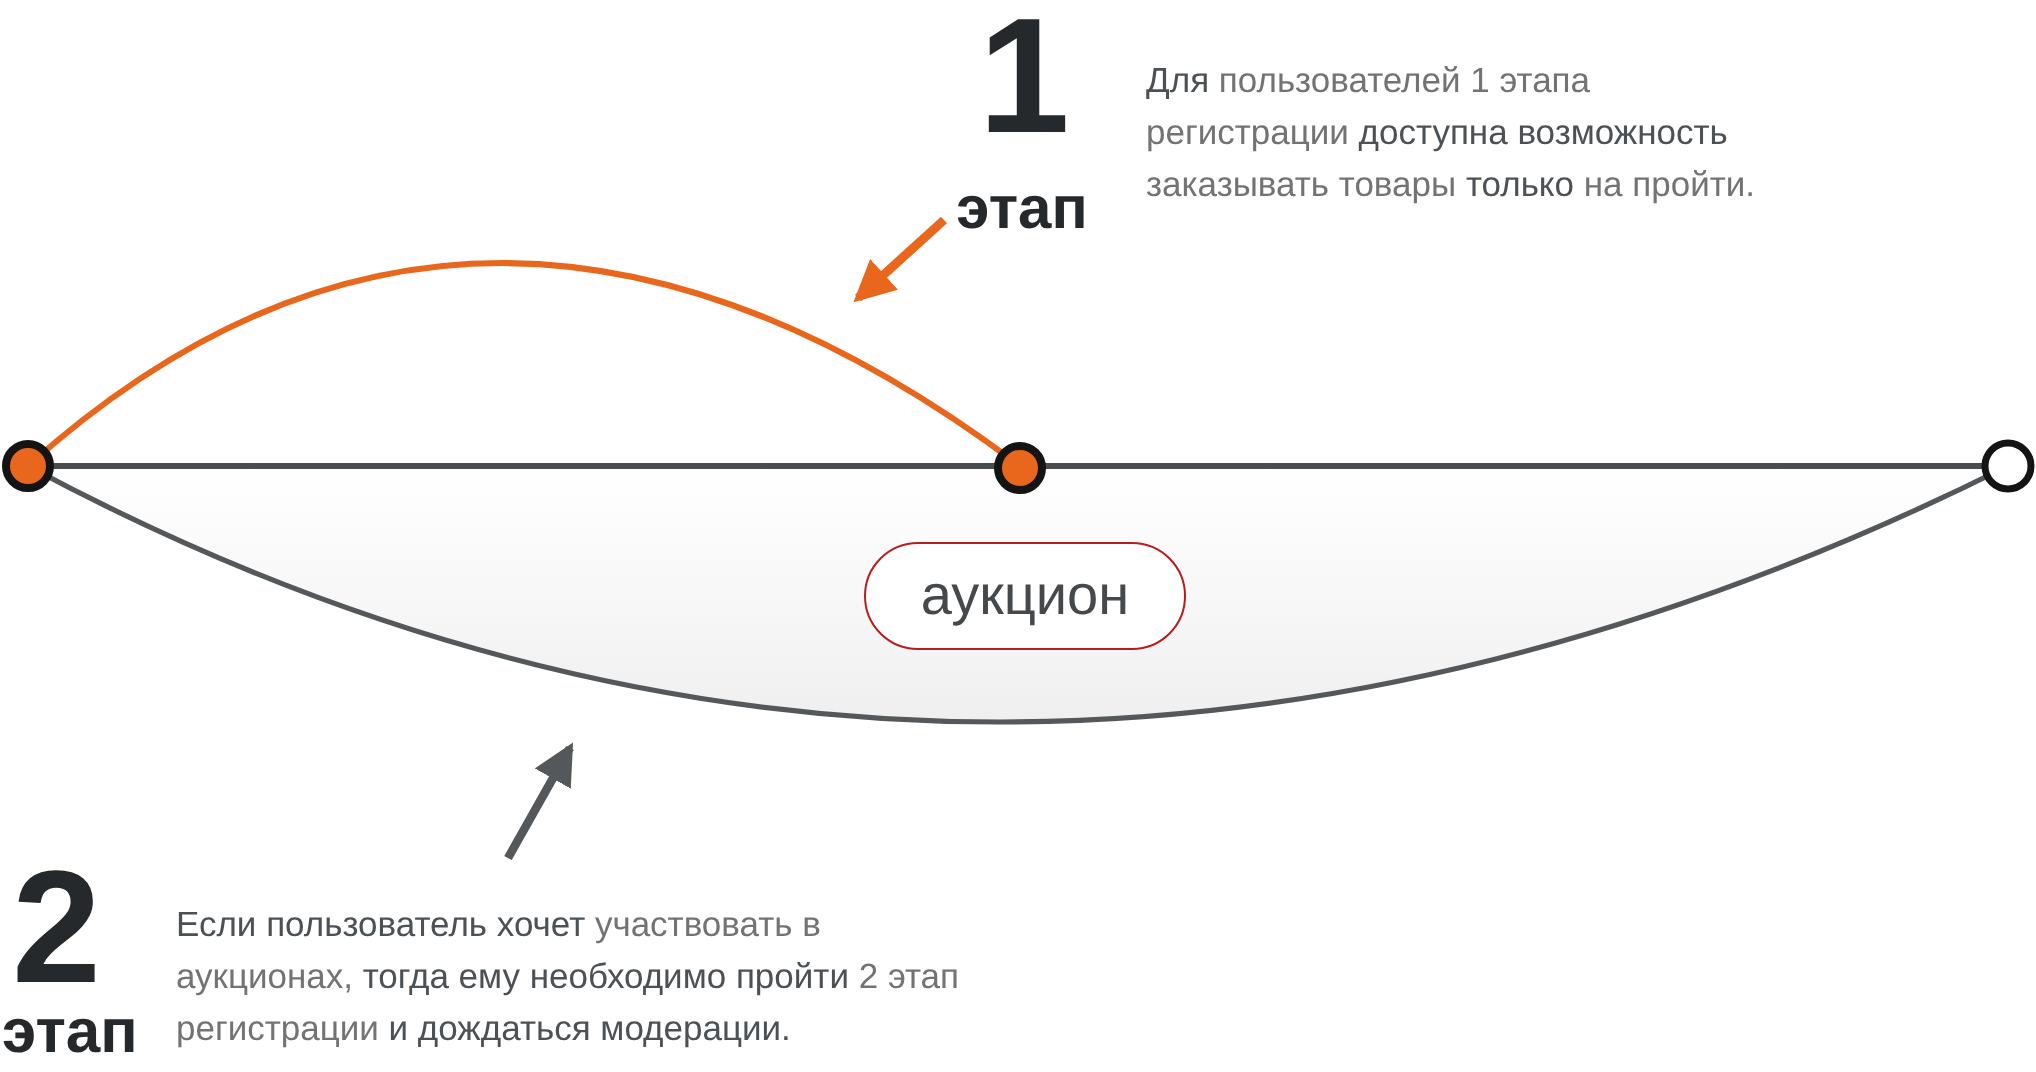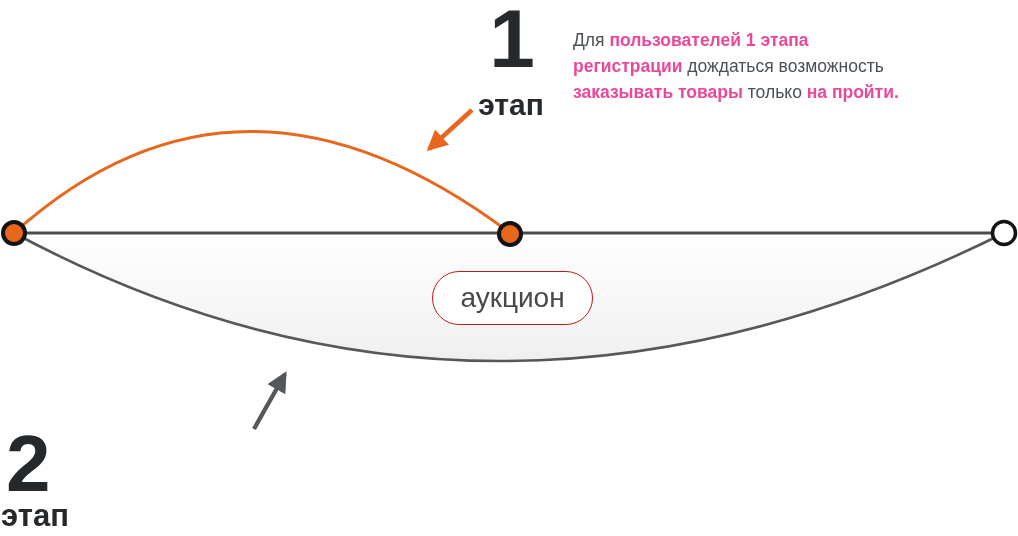--- a/index.html
+++ b/index.html
@@ -35,21 +35,21 @@
   .stage-2-label  { left: 1px; top: 500px; font-size: 31px; }
 
   
   .note {
     position: absolute;
     font-size: 17.5px;
     line-height: 26px;
     color: #4c5156;
     white-space: nowrap;
   }
-  .note .b { font-weight: 700; color: #ec4899; }
+  .note .b { font-weight: 400; color: #737373; }
   .note-1 { left: 573px; top: 27px; }
   .note-2 { left: 88px;  top: 449px; }
 
   
   .pill {
     position: absolute;
     display: flex;
     align-items: center;
     justify-content: center;
     background: #ffffff;
@@ -105,26 +105,31 @@
     <circle cx="1004" cy="233" r="11.5" stroke-width="3.5" stroke="#141414" fill="#ffffff"></circle>
   </svg>
 
   <div class="stage-block stage-1">
     <div class="stage-number">1</div>
     <div class="stage-label">этап</div>
   </div>
 
   <div class="note note-1">
     <span>Для </span><span class="b">пользователей 1 этапа</span><br>
-    <span class="b">регистрации</span><span> дождаться возможность</span><br>
+    <span class="b">регистрации</span><span> доступна возможность</span><br>
     <span class="b">заказывать товары</span><span> только </span><span class="b">на пройти.</span>
   </div>
 
 
   <div class="pill pill-auction">
     <span>аукцион</span>
   </div>
 
   <div class="stage-block stage-number stage-2-number">2</div>
   <div class="stage-block stage-label stage-2-label">этап</div>
 
+  <div class="note note-2">
+    <span>Если пользователь хочет </span><span class="b">участвовать в</span><br>
+    <span class="b">аукционах,</span><span> тогда ему необходимо пройти </span><span class="b">2 этап</span><br>
+    <span class="b">регистрации</span><span> и дождаться модерации.</span>
+  </div>
 
 </div>
 
 </body></html>

